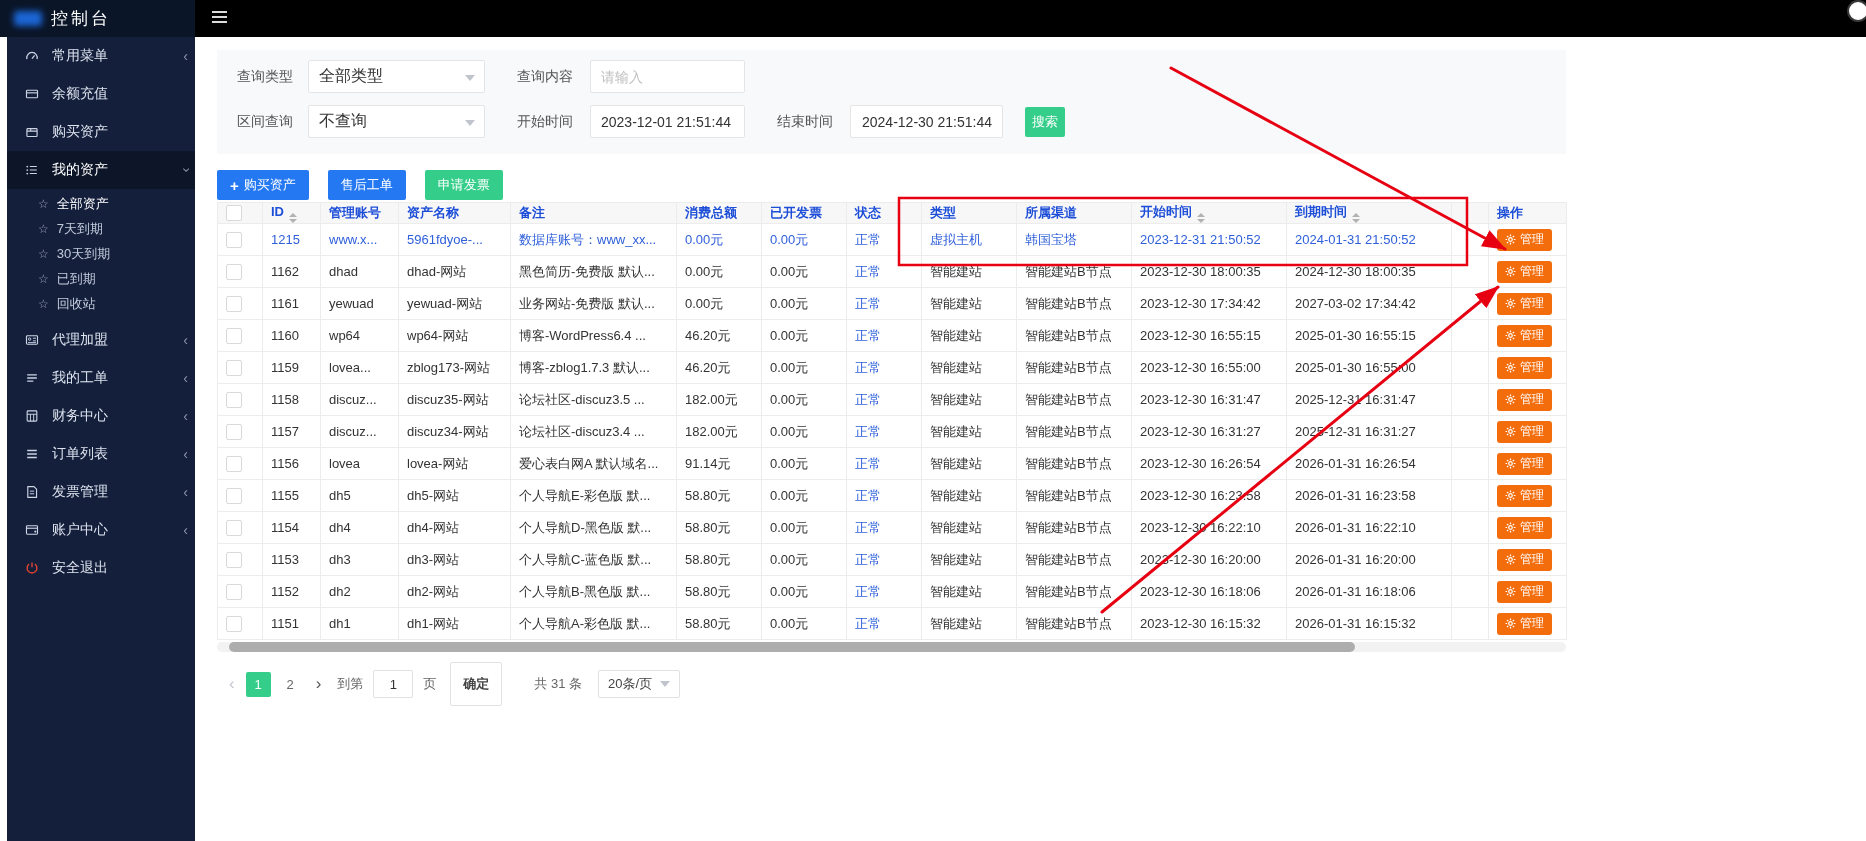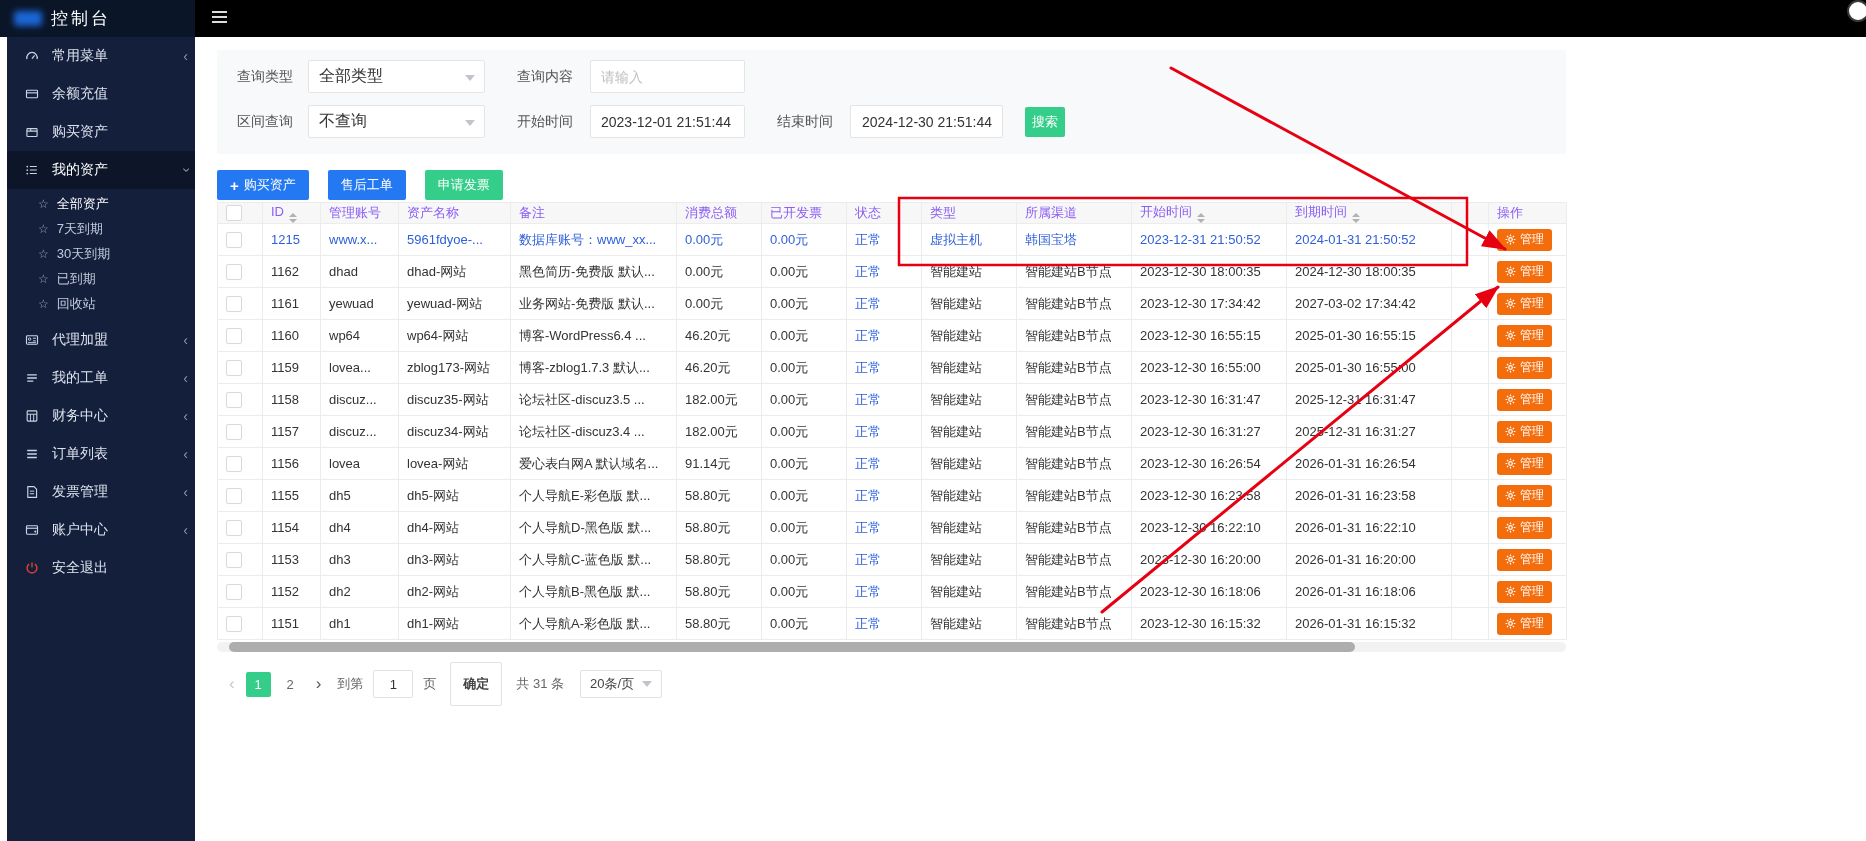--- a/index.html
+++ b/index.html
@@ -49,21 +49,21 @@
   .btn-search{width:40px;height:30px;margin-left:22px;background:var(--green);border:none;border-radius:2px;color:#fff;font-size:13px;cursor:pointer;flex:none;}
   .actions{margin-top:16px;display:flex;align-items:center;}
   .btn{height:30px;border:none;border-radius:2px;color:#fff;font-size:13px;padding:0 13px;display:inline-flex;align-items:center;cursor:pointer;}
   .btn.blue{background:var(--primary);}
   .btn.green{background:var(--green);}
   .btn + .btn{margin-left:19px;}
   .plus{font-size:15px;margin-right:5px;font-weight:bold;}
   
   .grid{margin-top:2px;width:1349px;border-collapse:collapse;table-layout:fixed;}
   .grid th,.grid td{border:1px solid #ececec;height:32px;padding:0 8px;font-size:13px;text-align:left;white-space:nowrap;overflow:hidden;box-sizing:border-box;}
-  .grid th{background:#f7f7f7;color:#8b5cf6;font-weight:normal;height:17px;}
+  .grid th{background:#f7f7f7;color:#1d4ed8;font-weight:bold;height:17px;}
   .grid td{color:#333;background:#fff;}
   .c-checkbox{text-align:center;padding:0;}
   .c-op{text-align:center;padding:0;}
   td.c-filler,th.c-filler{border-left:none;border-right:none;}
   .cb{display:inline-block;width:14px;height:14px;border:1px solid #d9d9d9;border-radius:2px;background:#fff;vertical-align:middle;cursor:pointer;}
   tr.hl td{color:var(--link);}
   .status{color:var(--link);}
   .sort{display:inline-flex;flex-direction:column;margin-left:5px;vertical-align:-1px;cursor:pointer;}
   .sort i{display:block;width:0;height:0;border-left:4px solid transparent;border-right:4px solid transparent;}
   .sort .up{border-bottom:4px solid #b2b2b2;margin-bottom:2px;}
@@ -75,21 +75,21 @@
   .thumb{position:absolute;left:12px;top:0;width:1126px;height:10px;background:#adadad;border-radius:5px;}
   .pager{margin-top:10px;display:flex;align-items:center;padding-left:12px;font-size:13px;color:#666;}
   .pg-prev{color:#c4c8cf;font-size:17px;margin-right:11px;cursor:pointer;}
   .pg-next{color:#555;font-size:17px;margin:0 12px 0 6px;cursor:pointer;}
   .pg-pages{display:inline-flex;}
   .pg-num{min-width:25px;height:25px;line-height:25px;text-align:center;margin-right:7px;cursor:pointer;border-radius:2px;color:#666;}
   .pg-num.active{background:var(--green);color:#fff;}
   .pg-text{margin:0 4px;}
   .pg-input{width:40px;height:28px;border:1px solid #e2e2e2;border-radius:2px;text-align:center;font-size:13px;color:#333;margin:0 6px;box-sizing:border-box;outline:none;}
   .pg-confirm{height:44px;padding:0 12px;margin-left:10px;border:1px solid #e2e2e2;background:#fff;border-radius:2px;font-size:13px;color:#444;font-weight:bold;cursor:pointer;}
-  .pg-text.total{margin-left:14px;}
+  .pg-text.total{margin-left:32px;}
   .pg-perpage{height:28px;border:1px solid #e2e2e2;border-radius:2px;display:flex;align-items:center;gap:8px;padding:0 9px;margin-left:12px;cursor:pointer;color:#444;background:#fff;box-sizing:border-box;}
   
   .annot{position:absolute;left:0;top:0;width:1866px;height:841px;pointer-events:none;z-index:60;}
   .annot rect{fill:none;stroke-width:2.5;}
   .annot line{stroke-width:3;stroke-linecap:round;}
 </style>
 </head>
 <body>
 
 <div class="brand">

